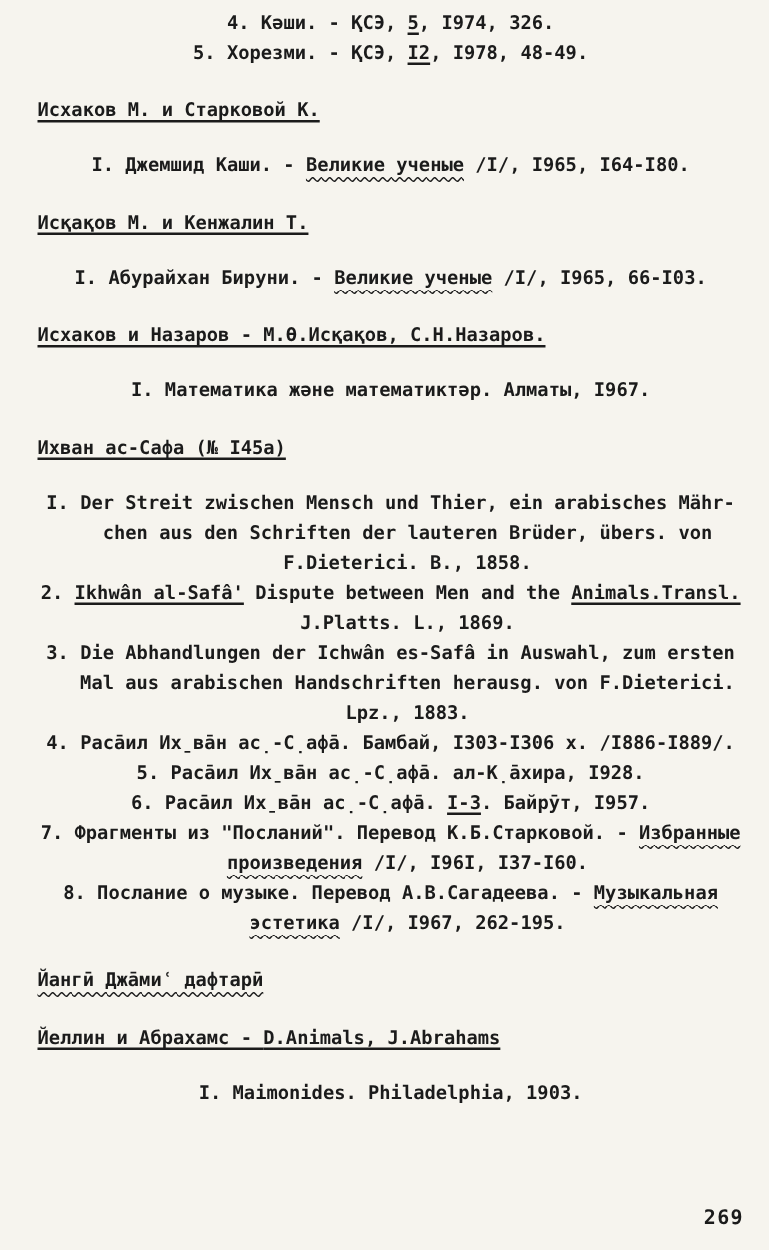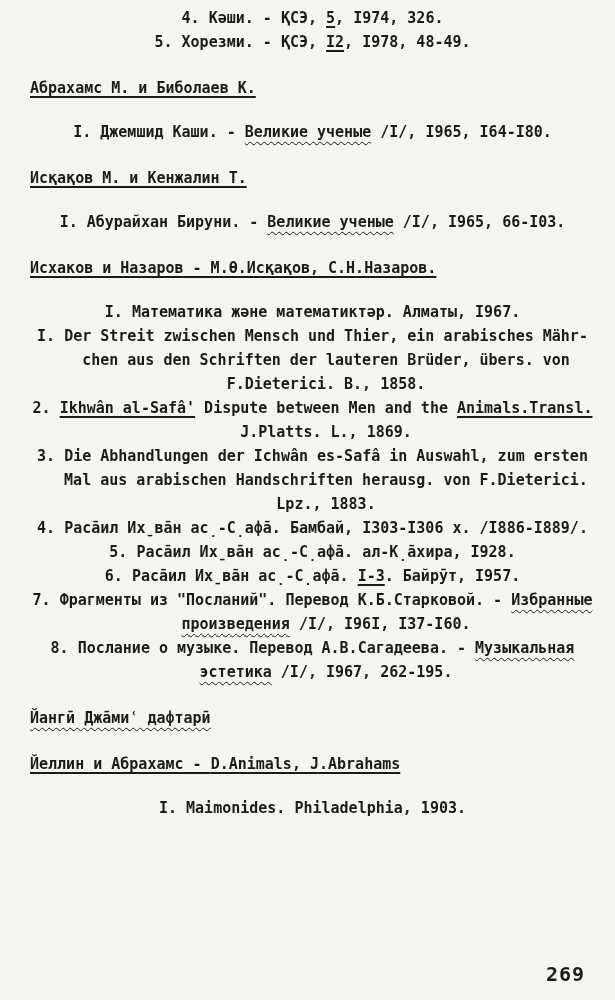--- a/index.html
+++ b/index.html
@@ -36,47 +36,48 @@
     text-underline-offset:3px;
   }
   .u-both{
     text-decoration:underline wavy;
     text-decoration-thickness:1px;
     text-underline-offset:4px;
   }
   .pagenum{
     position:absolute;
     top:962px;
-    right:30px;
-    font-size:20px;
+    right:20px;
+    font-size:16px;
     letter-spacing:1px;
   }
 </style>
 </head>
 <body>
 
 <div class="page">
   <div>
       <section>
         <div class="item"><span class="num">4. </span><span>Кәши. - ҚСЭ, </span><span class="u-solid">5</span><span>, I974, 326.</span></div>
         <div class="item"><span class="num">5. </span><span>Хорезми. - ҚСЭ, </span><span class="u-solid">I2</span><span>, I978, 48-49.</span></div>
       </section>
       <section>
-        <h2 class="heading"><span class="u-solid">Абрахамс М. и Биболаев К.</span></h2>
+        <h2 class="heading"><span class="u-solid">Исхаков М. и Старковой К.</span></h2>
         <div class="item"><span class="num">I. </span><span>Джемшид Каши. - </span><span class="u-both">Великие ученые</span><span> /I/, I965, I64-I80.</span></div>
       </section>
       <section>
         <h2 class="heading"><span class="u-solid">Исқақов М. и Кенжалин Т.</span></h2>
         <div class="item"><span class="num">I. </span><span>Абурайхан Бируни. - </span><span class="u-both">Великие ученые</span><span> /I/, I965, 66-I03.</span></div>
       </section>
       <section>
         <h2 class="heading"><span class="u-solid">Исхаков и Назаров - М.Ө.Исқақов, С.Н.Назаров.</span></h2>
         <div class="item"><span class="num">I. </span><span>Математика және математиктәр. Алматы, I967.</span></div>
       </section>
       <section>
+        <h2 class="heading"><span class="u-solid">Ихван ас-Сафа (№ I45а)</span></h2>
         <div class="item"><span class="num">I. </span><span>Der Streit zwischen Mensch und Thier, ein arabisches Mähr-</span><br><span>chen aus den Schriften der lauteren Brüder, übers. von</span><br><span>F.Dieterici. B., 1858.</span></div>
         <div class="item"><span class="num">2. </span><span class="u-solid">Ikhwân al-Safâ'</span><span> Dispute between Men and the </span><span class="u-solid">Animals.Transl.</span><br><span>J.Platts. L., 1869.</span></div>
         <div class="item"><span class="num">3. </span><span>Die Abhandlungen der Ichwân es-Safâ in Auswahl, zum ersten</span><br><span>Mal aus arabischen Handschriften herausg. von F.Dieterici.</span><br><span>Lpz., 1883.</span></div>
         <div class="item"><span class="num">4. </span><span>Раса̄ил Их̱ва̄н ас̣-С̣афа̄. Бамбай, I303-I306 х. /I886-I889/.</span></div>
         <div class="item"><span class="num">5. </span><span>Раса̄ил Их̱ва̄н ас̣-С̣афа̄. ал-К̣а̄хира, I928.</span></div>
         <div class="item"><span class="num">6. </span><span>Раса̄ил Их̱ва̄н ас̣-С̣афа̄. </span><span class="u-solid">I-3</span><span>. Байрӯт, I957.</span></div>
         <div class="item"><span class="num">7. </span><span>Фрагменты из "Посланий". Перевод К.Б.Старковой. - </span><span class="u-both">Избранные</span><br><span class="u-both">произведения</span><span> /I/, I96I, I37-I60.</span></div>
         <div class="item"><span class="num">8. </span><span>Послание о музыке. Перевод А.В.Сагадеева. - </span><span class="u-both">Музыкальная</span><br><span class="u-both">эстетика</span><span> /I/, I967, 262-195.</span></div>
       </section>
       <section>

